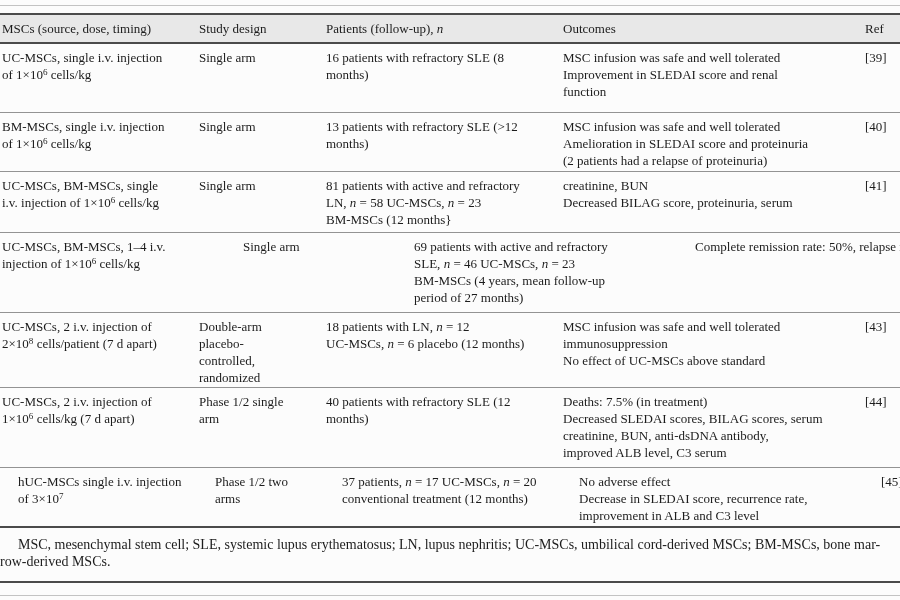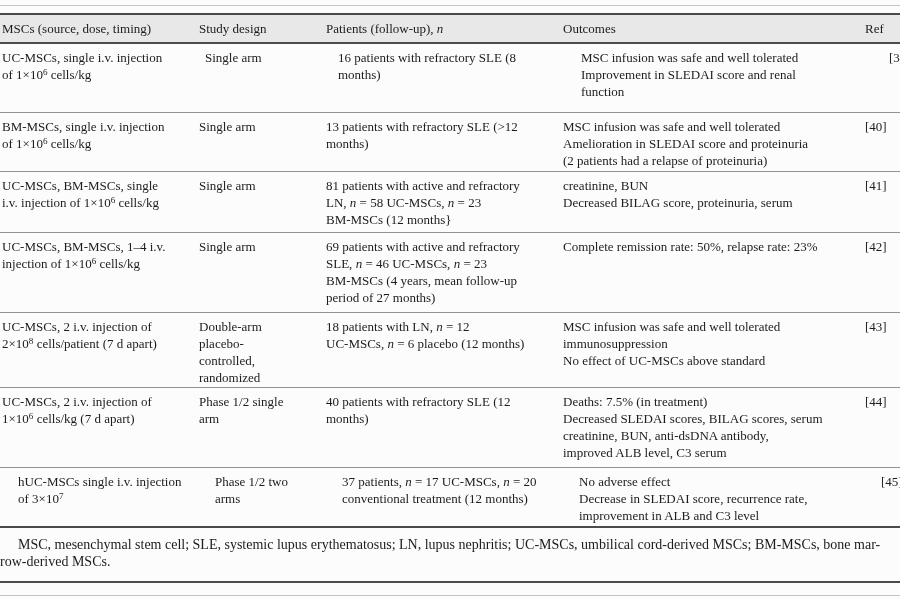--- a/index.html
+++ b/index.html
@@ -62,21 +62,21 @@
 
   <div class="thead">
     <div class="cell">MSCs (source, dose, timing)</div>
     <div class="cell">Study design</div>
     <div class="cell">Patients (follow-up), <i>n</i></div>
     <div class="cell">Outcomes</div>
     <div class="cell">Ref</div>
   </div>
 
   <div class="tbody" id="tbody">
-      <div class="trow" style="height: 69px; gap: 6px;">
+      <div class="trow" style="height: 69px;">
         <div class="cell">
           <div class="line">UC-MSCs, single i.v. injection</div>
           <div class="line">of 1×10<sup>6</sup> cells/kg</div>
         </div>
         <div class="cell">
           <div class="line">Single arm</div>
         </div>
         <div class="cell">
           <div class="line">16 patients with refractory SLE (8</div>
           <div class="line">months)</div>
@@ -125,21 +125,21 @@
           <div class="line">BM-MSCs (12 months}</div>
         </div>
         <div class="cell">
           <div class="line">creatinine, BUN</div>
           <div class="line">Decreased BILAG score, proteinuria, serum</div>
         </div>
         <div class="cell">
           <div class="line">[41]</div>
         </div>
       </div>
-      <div class="trow" style="height: 80px;">
+      <div class="trow" style="height: 80px; gap: 44px;">
         <div class="cell">
           <div class="line">UC-MSCs, BM-MSCs, 1–4 i.v.</div>
           <div class="line">injection of 1×10<sup>6</sup> cells/kg</div>
         </div>
         <div class="cell">
           <div class="line">Single arm</div>
         </div>
         <div class="cell">
           <div class="line">69 patients with active and refractory</div>
           <div class="line">SLE, <i>n</i> = 46 UC-MSCs, <i>n</i> = 23</div>

